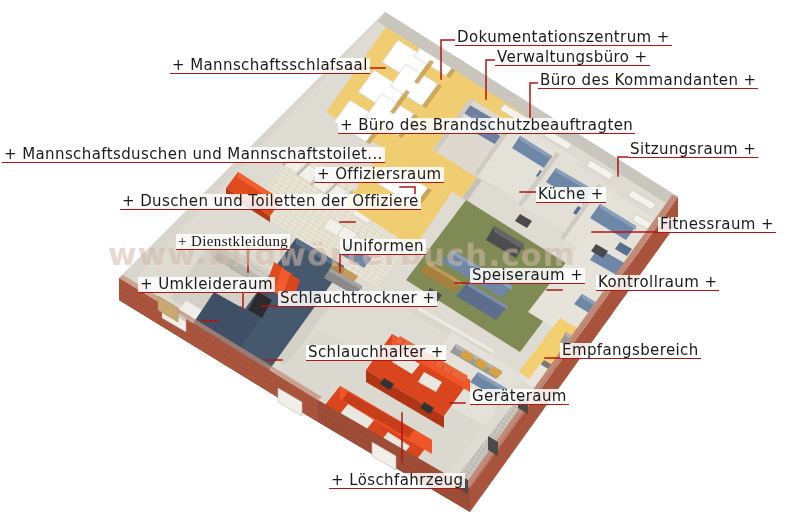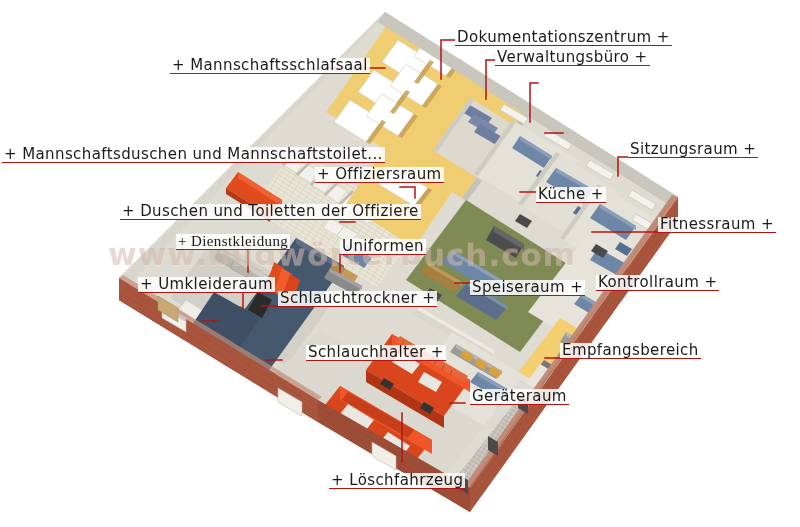--- a/index.html
+++ b/index.html
@@ -423,30 +423,32 @@
       </g>
 
     </svg>
   </div>
 
   <div id="watermark">www.bildwörterbuch.com</div>
 
   <div class="lbl" style="left:170px;top:58px;">+ Mannschaftsschlafsaal</div>
   <div class="lbl" style="left:455px;top:30px;">Dokumentationszentrum +</div>
   <div class="lbl" style="left:495px;top:50px;">Verwaltungsbüro +</div>
+  <div class="lbl" style="left:538px;top:73px;">Büro des Kommandanten +</div>
+  <div class="lbl" style="left:338px;top:118px;">+ Büro des Brandschutzbeauftragten</div>
   <div class="lbl" style="left:2px;top:147px;">+ Mannschaftsduschen und Mannschaftstoilet...</div>
   <div class="lbl" style="left:315px;top:167px;">+ Offiziersraum</div>
   <div class="lbl" style="left:628px;top:142px;">Sitzungsraum +</div>
   <div class="lbl" style="left:536px;top:177px;margin-top:10px;">Küche +</div>
-  <div class="lbl" style="left:120px;top:204px;">+ Duschen und Toiletten der Offiziere</div>
+  <div class="lbl" style="left:120px;top:194px;">+ Duschen und Toiletten der Offiziere</div>
   <div class="lbl" style="left:658px;top:217px;">Fitnessraum +</div>
   <div class="lbl" style="left:176px;top:234px;font-family:Liberation Serif, serif;">+ Dienstkleidung</div>
   <div class="lbl" style="left:340px;top:239px;">Uniformen</div>
   <div class="lbl" style="left:138px;top:277px;">+ Umkleideraum</div>
-  <div class="lbl" style="left:470px;top:280px;">Speiseraum +</div>
+  <div class="lbl" style="left:470px;top:268px;">Speiseraum +</div>
   <div class="lbl" style="left:596px;top:275px;">Kontrollraum +</div>
   <div class="lbl" style="left:278px;top:291px;">Schlauchtrockner +</div>
   <div class="lbl" style="left:282px;top:345px;margin-left:24px;">Schlauchhalter +</div>
   <div class="lbl" style="left:560px;top:343px;">Empfangsbereich</div>
   <div class="lbl" style="left:470px;top:389px;">Geräteraum</div>
   <div class="lbl" style="left:305px;top:473px;margin-left:24px;">+ Löschfahrzeug</div>
 
 </div>
 
 </body></html>

